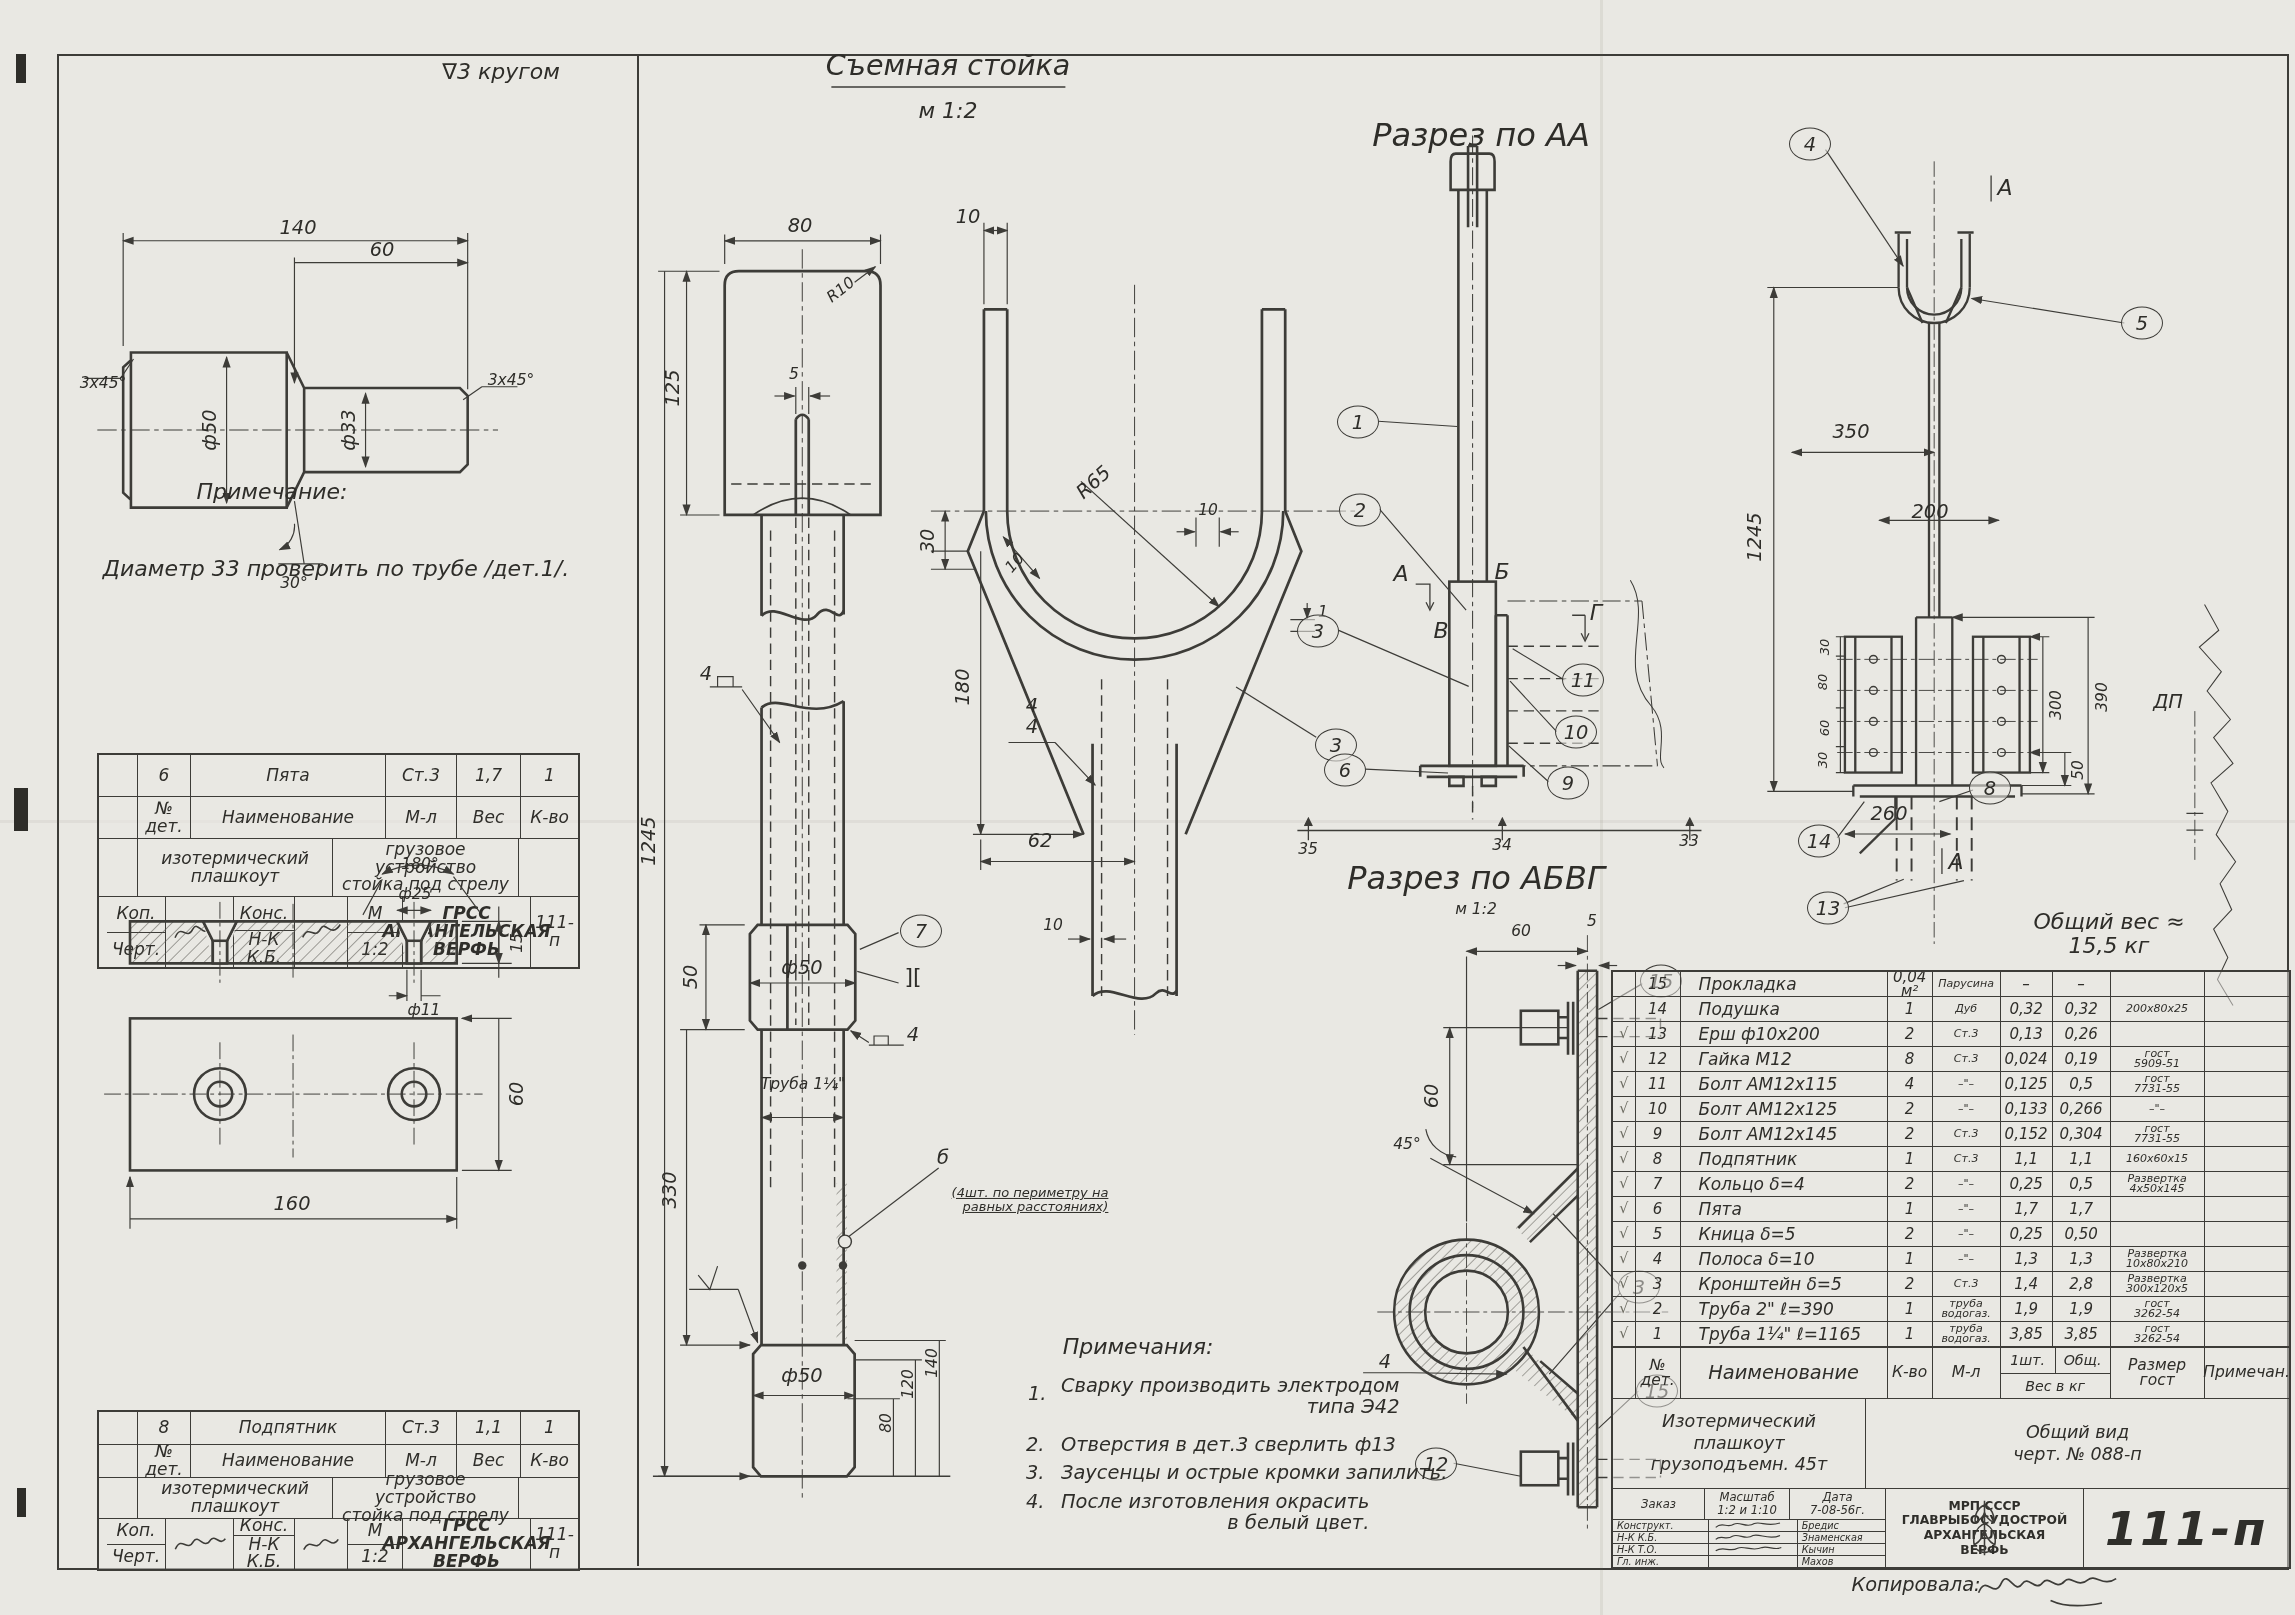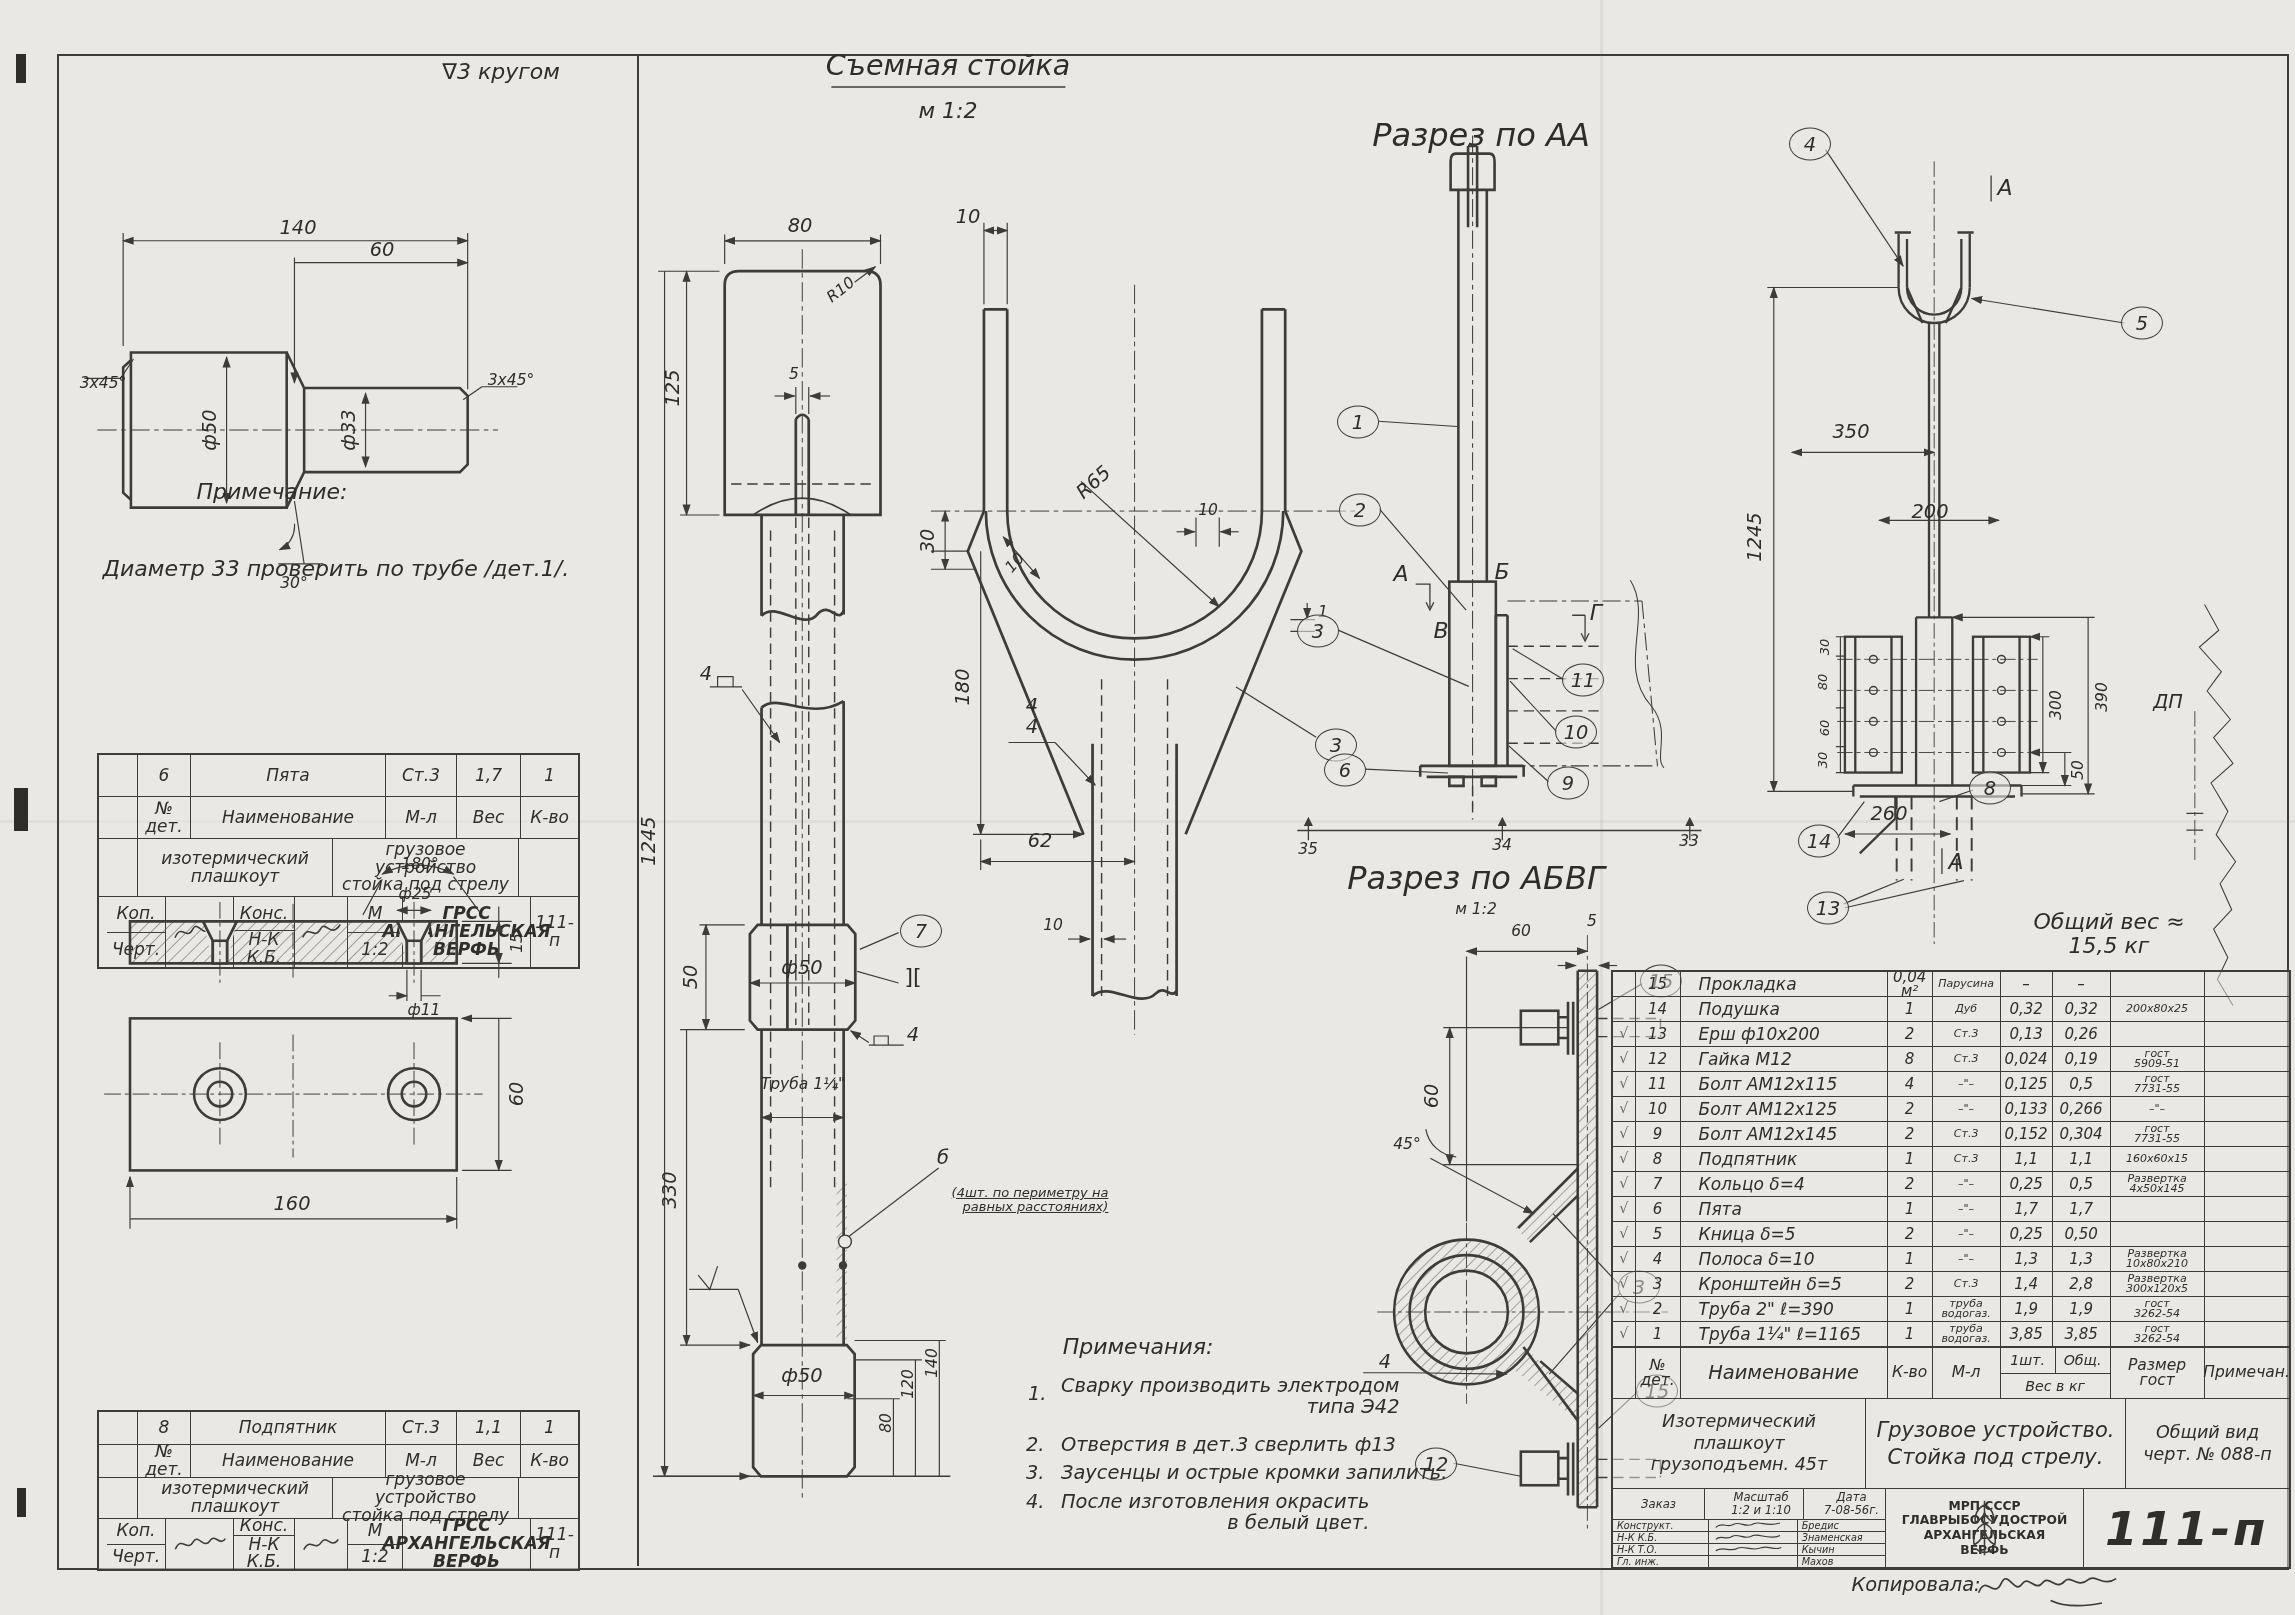--- a/index.html
+++ b/index.html
@@ -51,21 +51,21 @@
   .wtop>div{flex:1;display:flex;align-items:center;justify-content:center;font-style:italic;font-size:14.2px;}
   .wtop>div:first-child{border-right:1.9px solid #3d3c38;}
   .wbot{flex:1;display:flex;align-items:center;justify-content:center;border-top:1.9px solid #3d3c38;
         font-style:italic;font-size:14.2px;width:100%;}
   #pproj{display:flex;height:89px;border-top:1.9px solid #3d3c38;}
   #pproj>div{border-right:1.9px solid #3d3c38;display:flex;align-items:center;justify-content:center;
       font-style:italic;font-size:17.5px;white-space:pre-line;text-align:center;line-height:1.25;}
   #pproj>div:last-child{border-right:none;}
   #pbot{display:flex;height:78px;border-top:1.9px solid #3d3c38;}
   .pbl{width:272px;display:flex;flex-direction:column;border-right:1.9px solid #3d3c38;}
-  .pbl-r1{display:flex;height:31px;border-bottom:1.3px solid #3d3c38;gap:14px;}
+  .pbl-r1{display:flex;height:31px;border-bottom:1.3px solid #3d3c38;}
   .pbl-r1>div{border-right:1.3px solid #3d3c38;flex:none;display:flex;flex-direction:column;align-items:center;
       justify-content:center;font-style:italic;font-size:11.6px;line-height:1.1;white-space:pre-line;}
   .pbl-r1>div:last-child{border-right:none;}
   .pbl-r{display:flex;height:11.6px;border-bottom:1.3px solid #3d3c38;flex:1;}
   .pbl-r:last-child{border-bottom:none;}
   .pbl-r>div{border-right:1.3px solid #3d3c38;display:flex;align-items:center;font-style:italic;
       font-size:9.7px;padding-left:3.9px;overflow:hidden;}
   .pbl-r>div:last-child{border-right:none;}
   .logo-cell{width:197px;border-right:1.9px solid #3d3c38;display:flex;align-items:center;justify-content:center;gap:3.9px;}
   .logo-text{font-size:12.3px;font-weight:bold;text-align:center;line-height:1.2;white-space:pre-line;}
@@ -805,22 +805,20 @@
         <div class="wbot">Вес в кг</div>
       </div>
       <div class="hc xs">Размер
 гост</div>
       <div class="hc xs">Примечан.</div>
     </div>
     <div id="pproj">
       <div style="width:252px">Изотермический
 плашкоут
 грузоподъемн. 45т</div>
-      <div style="width:259px;font-size:21px">Грузовое устройство.
-Стойка под стрелу.</div>
       <div style="flex:1">Общий вид
 черт. № 088-п</div>
     </div>
     <div id="pbot">
       <div class="pbl">
         <div class="pbl-r1">
           <div style="width:91px">Заказ</div>
           <div style="width:84px">
             <span>Масштаб</span>
             <span>1:2 и 1:10</span>

